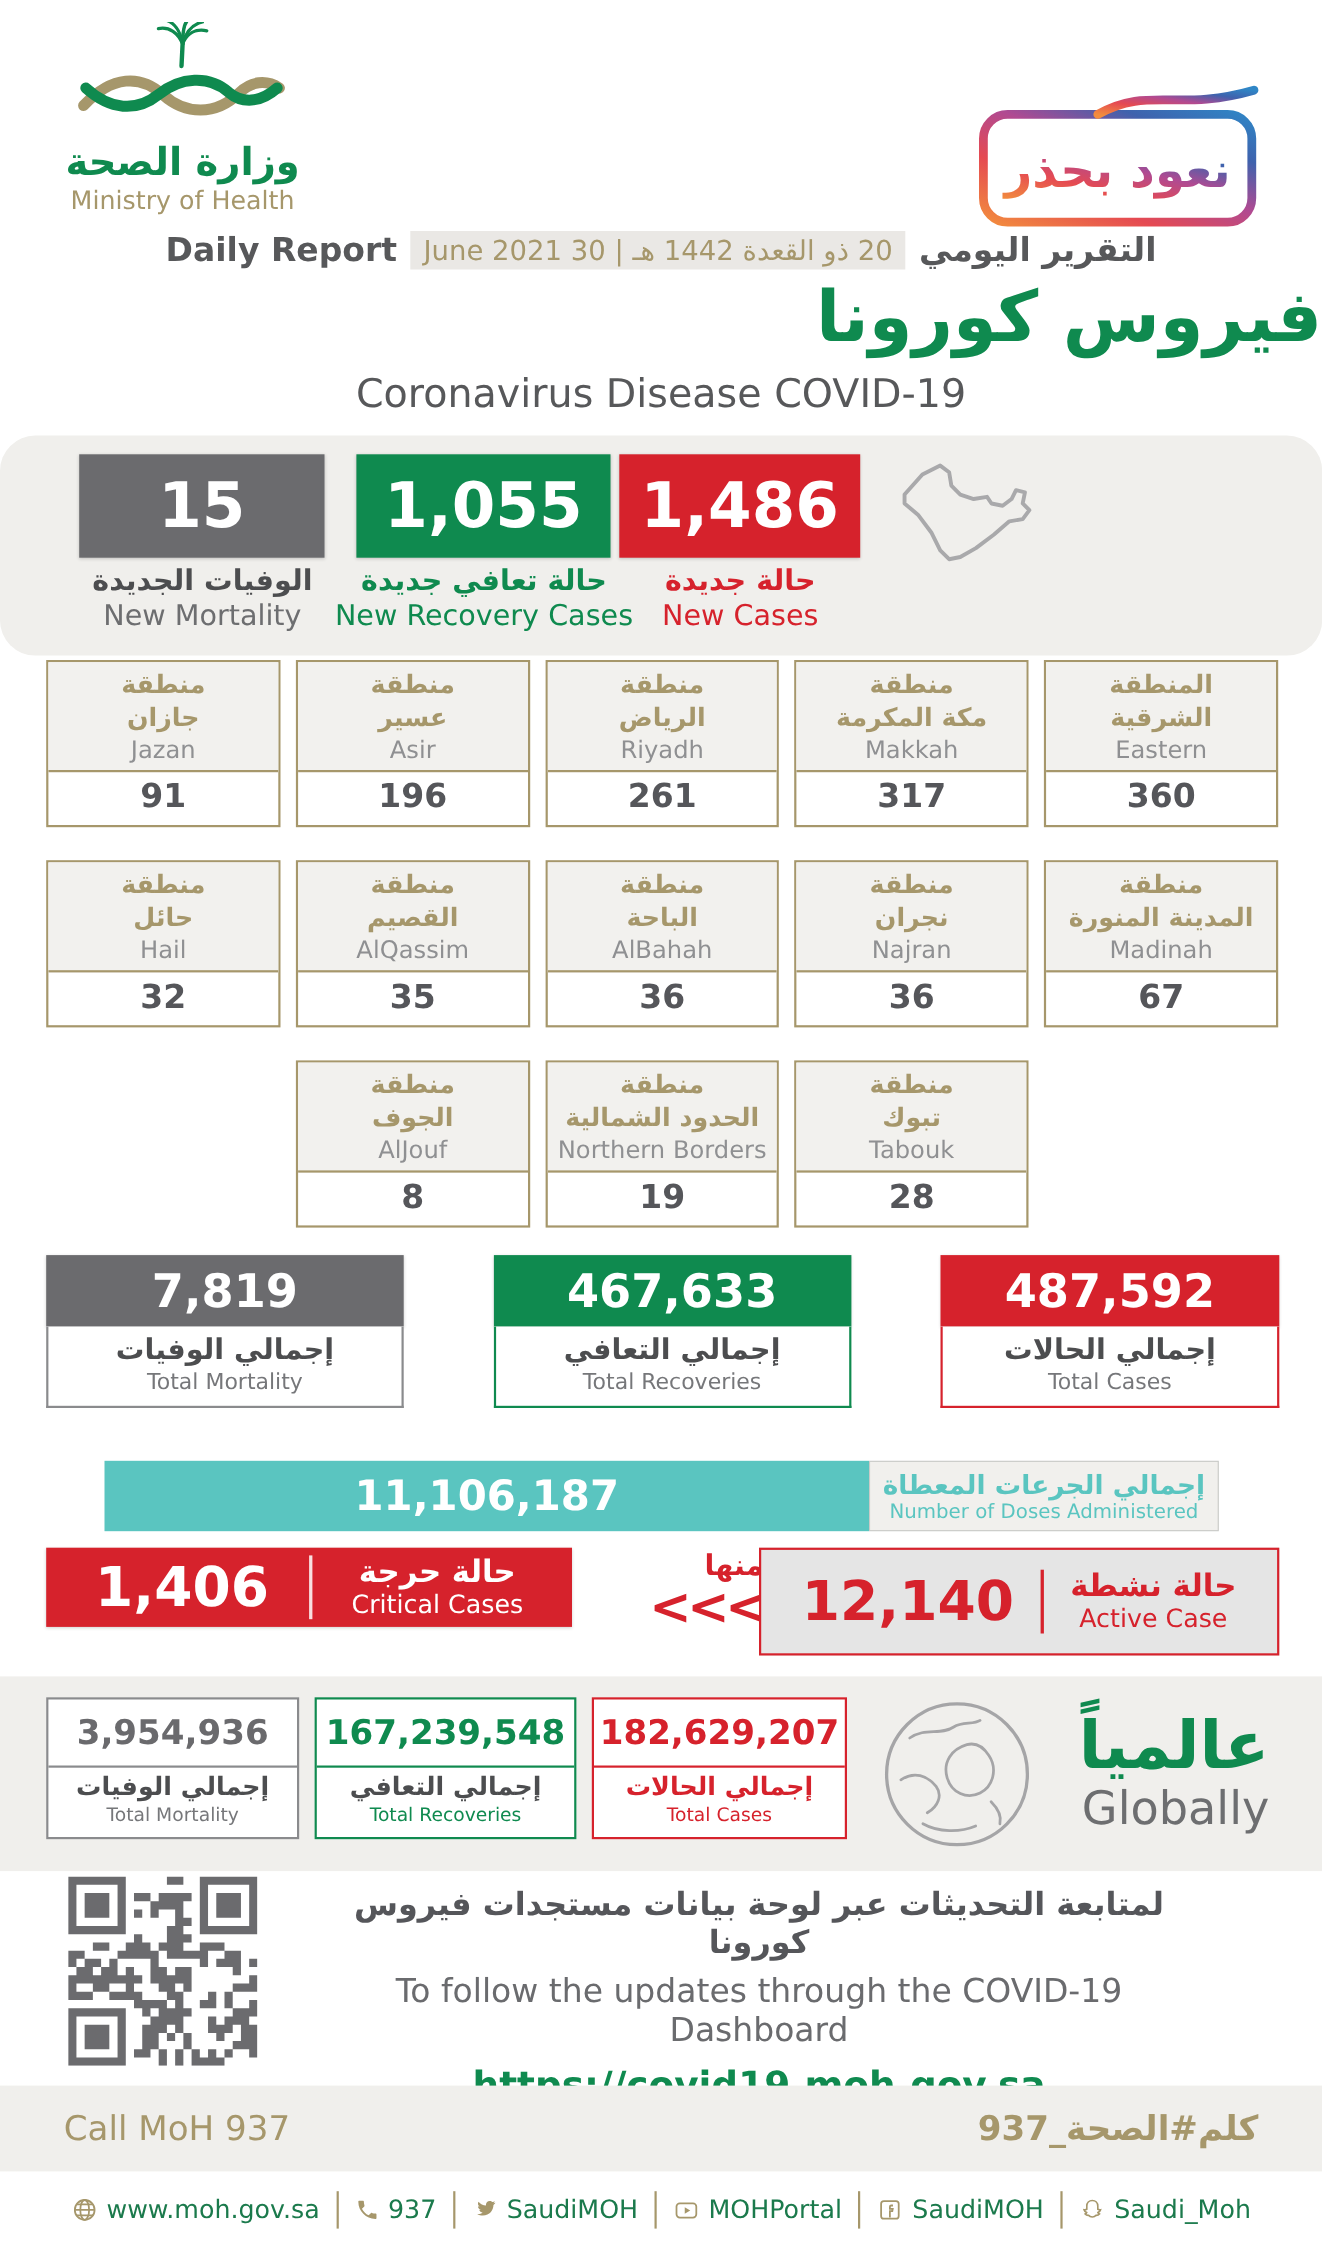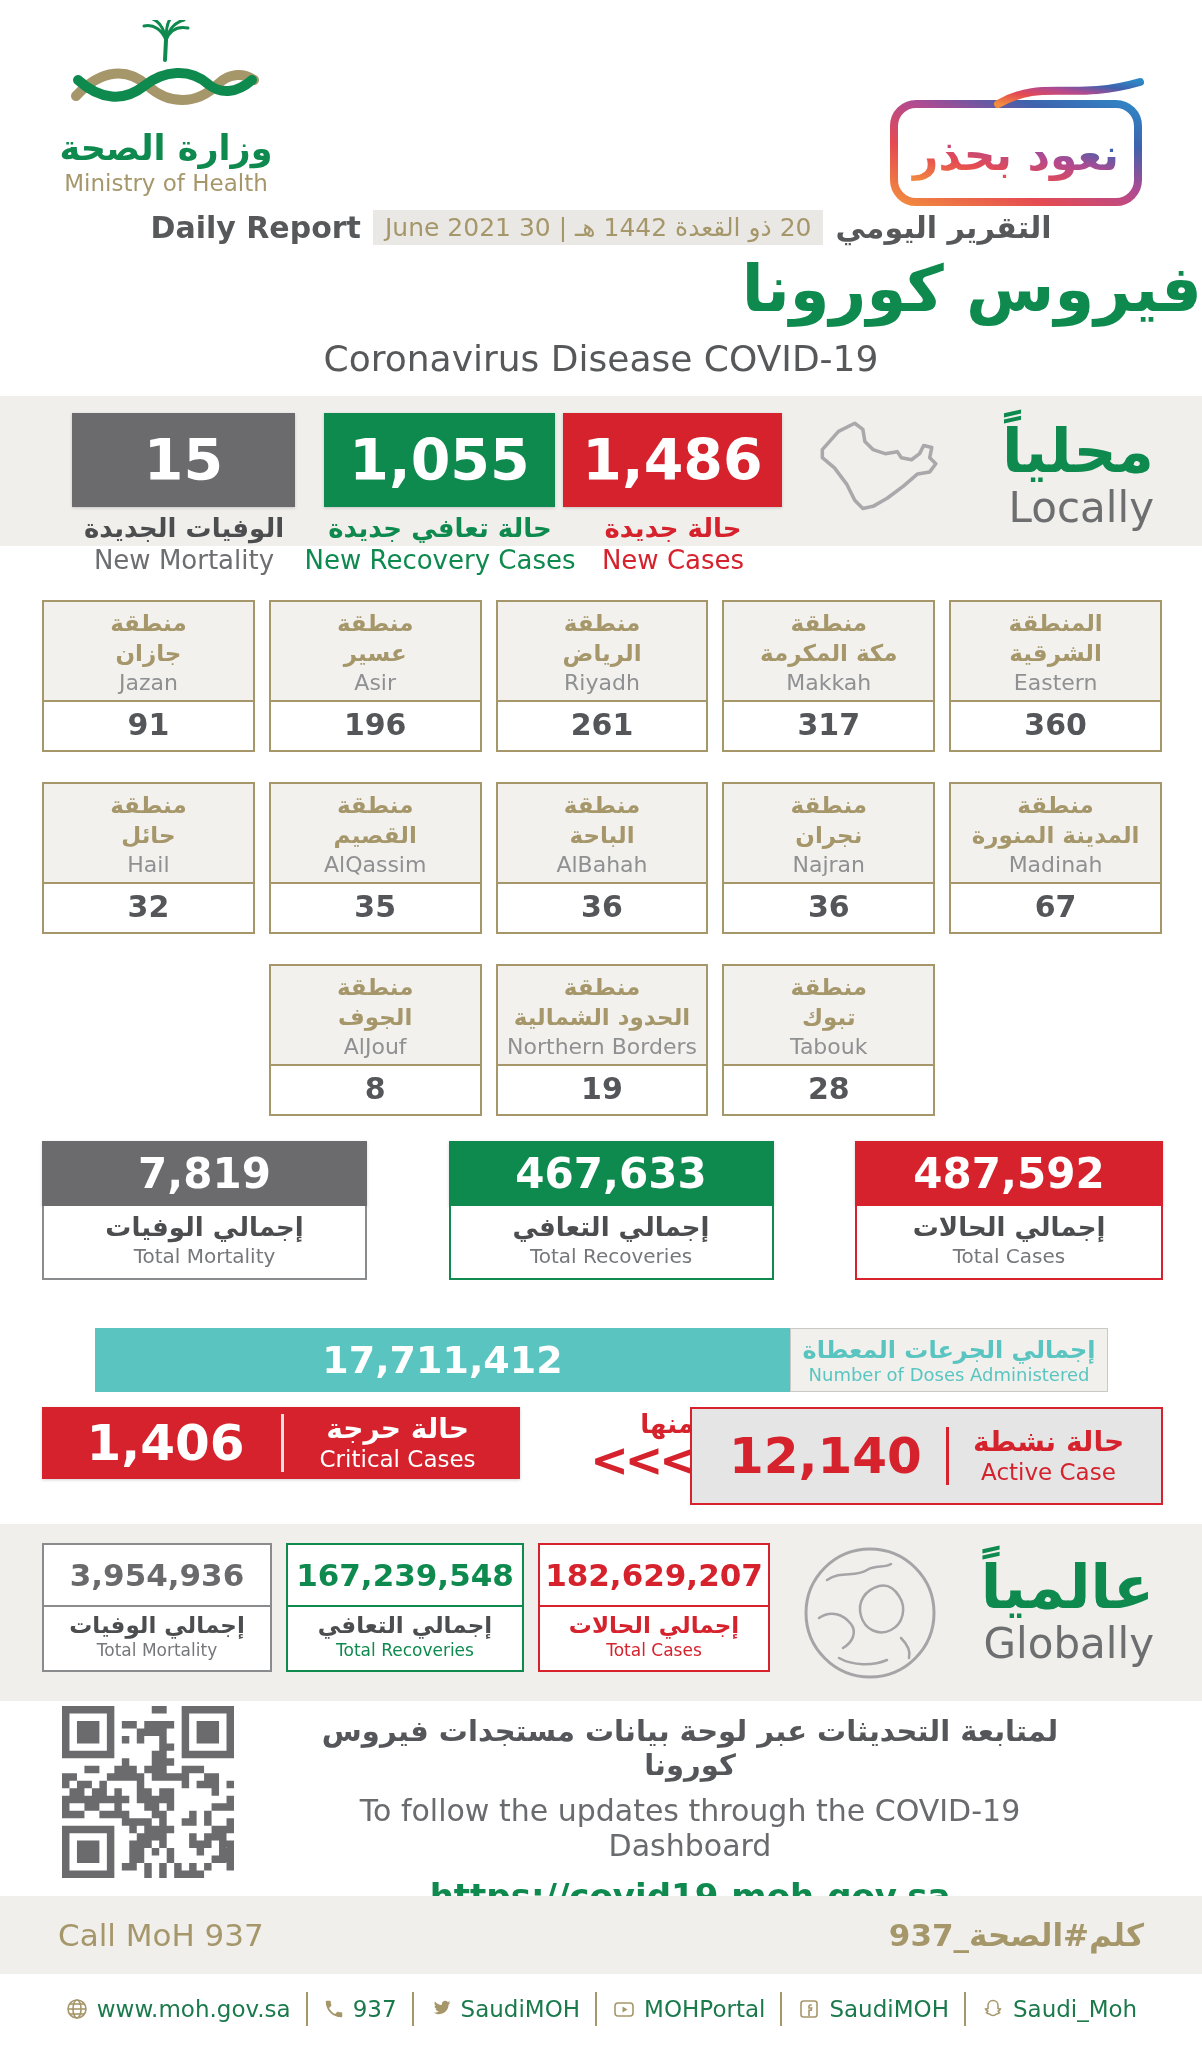--- a/index.html
+++ b/index.html
@@ -14,21 +14,21 @@
   .badge{right:56px;top:76px;width:260px;height:136px;}
   .report-line{top:210px;left:0;right:0;display:flex;justify-content:center;align-items:center;gap:12px;white-space:nowrap;}
   .rep-en{font-size:30px;font-weight:bold;color:#57585a;}
   .rep-date{font-size:25px;color:var(--gold,#a6976b);background:#eae8e5;padding:3px 12px;}
   .rep-ar{font-size:30px;font-weight:bold;color:#57585a;}
   .title-ar{top:252px;left:0;right:0;text-align:right;font-size:64px;font-weight:bold;color:var(--green,#0f8a4f);}
   .title-en{top:338px;left:0;right:0;text-align:center;font-size:36px;color:#57585a;}
 
   
   .band{left:0;right:0;background:var(--band,#f0efec);}
-  .band-local{top:396px;height:150px;}
+  .band-local{top:396px;height:200px;border-radius:32px;}
   .s-box{position:absolute;top:17px;height:94px;display:flex;align-items:center;justify-content:center;
          color:#fff;font-size:57px;font-weight:bold;box-shadow:0 1px 3px rgba(0,0,0,.18);}
   .s-box.c-gray{background:var(--gray,#6b6b6e);}
   .s-box.c-green{background:var(--green,#0f8a4f);}
   .s-box.c-red{background:var(--red,#d6222c);}
   .s-lbl{position:absolute;top:117px;width:292px;text-align:center;line-height:1.22;}
   .s-lbl .ar{font-size:26px;font-weight:bold;display:block;}
   .s-lbl .en{font-size:26px;display:block;}
   .s-lbl.c-gray .ar{color:#4c4d4f;} .s-lbl.c-gray .en{color:#6d6e70;}
   .s-lbl.c-green .ar,.s-lbl.c-green .en{color:var(--green,#0f8a4f);}
@@ -182,24 +182,20 @@
       <span class="en">New Recovery Cases</span>
     </div>
     <div class="s-box c-red" style="left:563px;width:219px;">1,486</div>
     <div class="s-lbl c-red" style="left:527px;">
       <span class="ar ar-rtl">حالة جديدة</span>
       <span class="en">New Cases</span>
     </div>
     <svg class="abs" style="left:798px;top:16px;" width="152" height="134" viewBox="0 0 150 130">
       <path d="M24,36 L40,18 L56,10 L64,16 L66,28 L74,36 L86,40 L98,38 L102,44 L112,46 L120,40 L124,32 L132,34 L130,44 L136,50 L130,58 L118,60 L104,72 L88,84 L74,92 L64,94 L56,86 L48,70 L36,54 L24,44 Z" fill="none" stroke="#a9a9ab" stroke-width="3.5" stroke-linejoin="round"></path>
     </svg>
-    <div class="local-title abs" style="position:absolute;">
-      <span class="ar ar-rtl">محلياً</span>
-      <span class="en">Locally</span>
-    </div>
   </div>
 
   <div class="abs region-grid">
       <div class="region-card">
         <div class="rc-top">
           <div class="rc-ar ar-rtl">منطقة</div>
           <div class="rc-ar ar-rtl">جازان</div>
           <div class="rc-en">Jazan</div>
         </div>
         <div class="rc-num">91</div>
@@ -320,21 +316,21 @@
     <div class="t-box t2 t-red">
       <div class="t-head">487,592</div>
       <div class="t-lbl">
         <span class="ar ar-rtl">إجمالي الحالات</span>
         <span class="en">Total Cases</span>
       </div>
     </div>
   </div>
 
   <div class="abs doses-bar">
-    <div class="d-num">17,711,412</div>
+    <div class="d-num">11,106,187</div>
     <div class="d-lbl">
       <span class="ar ar-rtl">إجمالي الجرعات المعطاة</span>
       <span class="en">Number of Doses Administered</span>
     </div>
   </div>
 
   <div class="abs critical-row">
     <div class="crit">
       <span class="big-num">1,406</span>
       <span class="v-div"></span>

